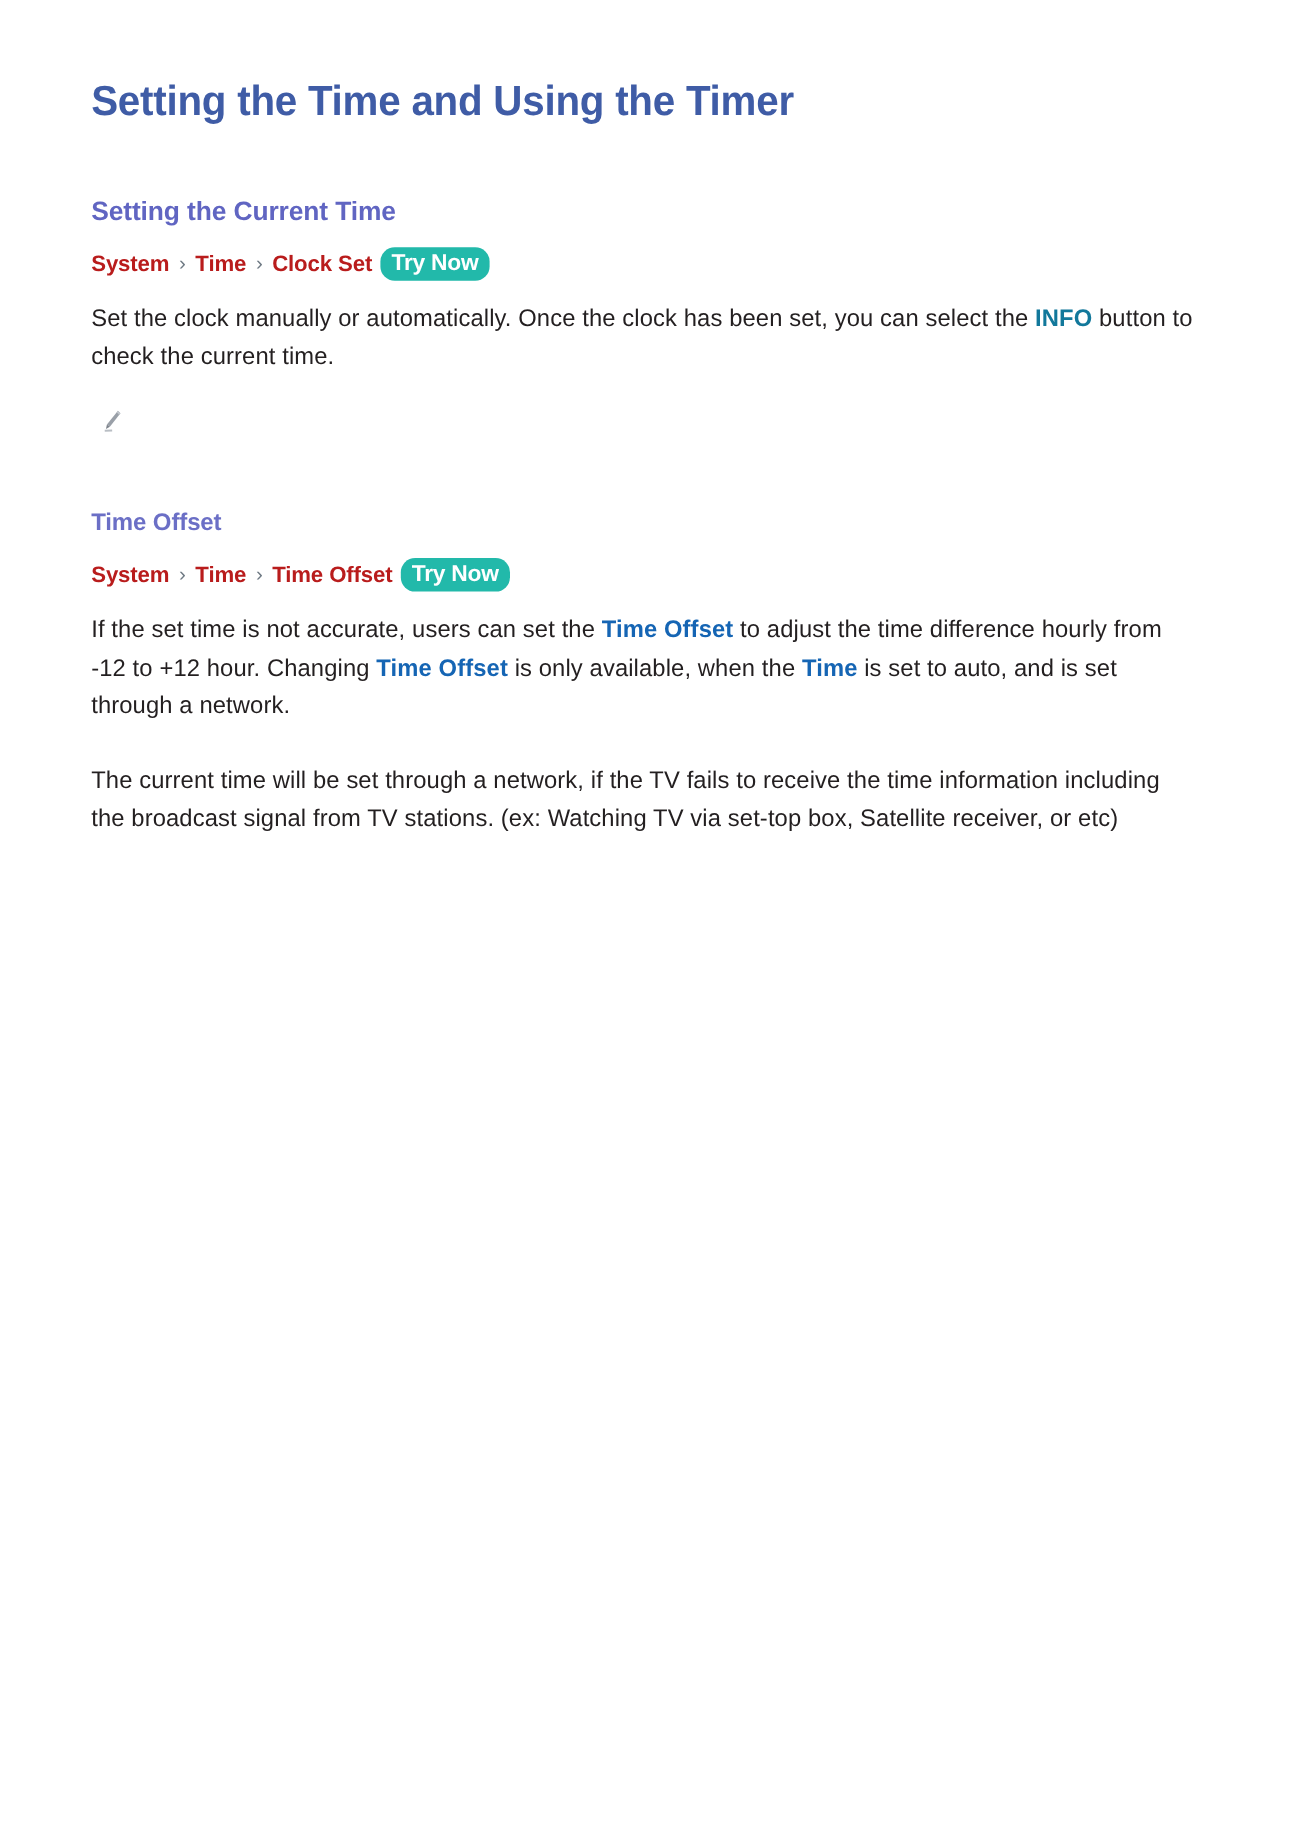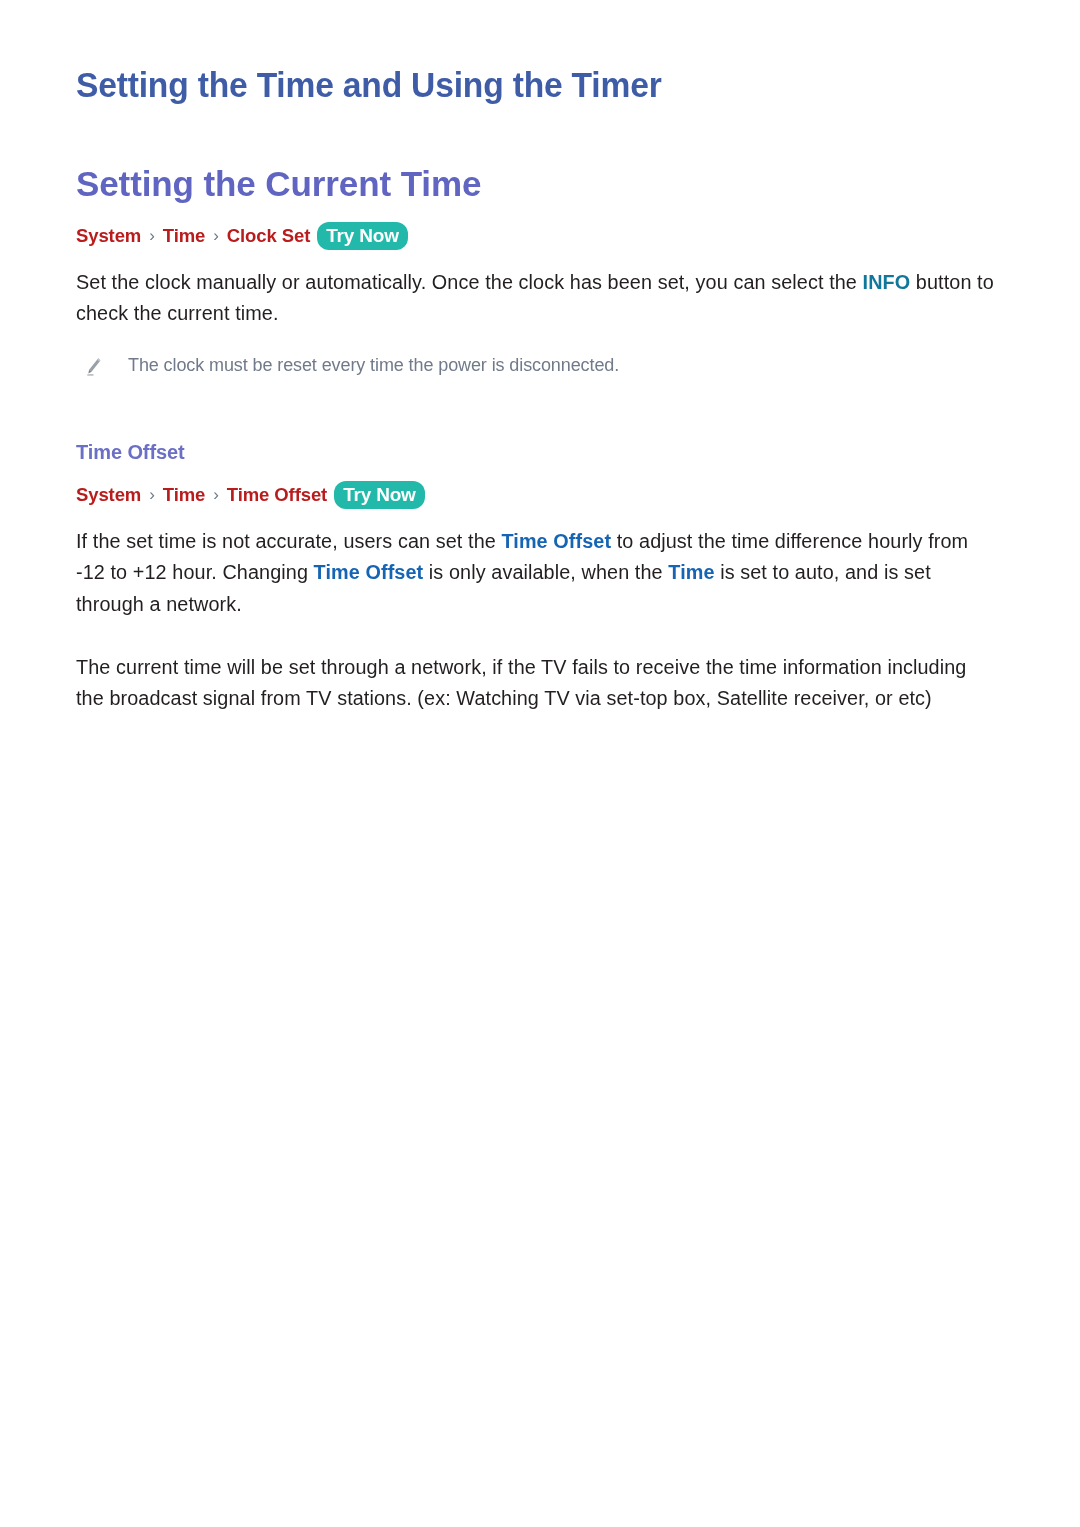--- a/index.html
+++ b/index.html
@@ -34,21 +34,21 @@
     color: #3f5ca6;
     font-family: "Liberation Sans Narrow", "Liberation Sans", sans-serif;
     transform: scaleX(0.96);
     transform-origin: left center;
   }
 
   
   .section-h2 {
     margin: 0;
     padding-top: 58px;
-    font-size: 35px;
+    font-size: 22px;
     line-height: 1.2;
     font-weight: bold;
     color: #6065c2;
     letter-spacing: -0.1px;
   }
 
   
   .section-h3 {
     margin: 0;
     padding-top: 62px;
@@ -168,21 +168,20 @@
     <span class="pencil-icon">
       <svg width="22" height="22" viewBox="0 0 22 22" xmlns="http://www.w3.org/2000/svg">
         <g transform="rotate(-2 11 11)">
           <path d="M14.6 2.4 L16.6 4.6 L7.4 15.6 L5.0 13.6 Z" fill="#9aa0a8"></path>
           <path d="M14.6 2.4 L16.6 4.6 L15.5 5.9 L13.5 3.7 Z" fill="#c2c7cd"></path>
           <path d="M5.0 13.6 L7.4 15.6 L4.1 17.3 Z" fill="#7d838b"></path>
           <rect x="3.0" y="17.9" width="6.2" height="1.7" fill="#b9bec4"></rect>
         </g>
       </svg>
     </span>
-    <p class="note-text">The clock must be reset every time the power is disconnected.</p>
   </div>
 
   <h3 class="section-h3">Time Offset</h3>
 
   <div class="breadcrumb">
     <span class="crumb">System</span>
     <span class="crumb-sep">›</span>
     <span class="crumb">Time</span>
     <span class="crumb-sep">›</span>
     <span class="crumb">Time Offset</span>

